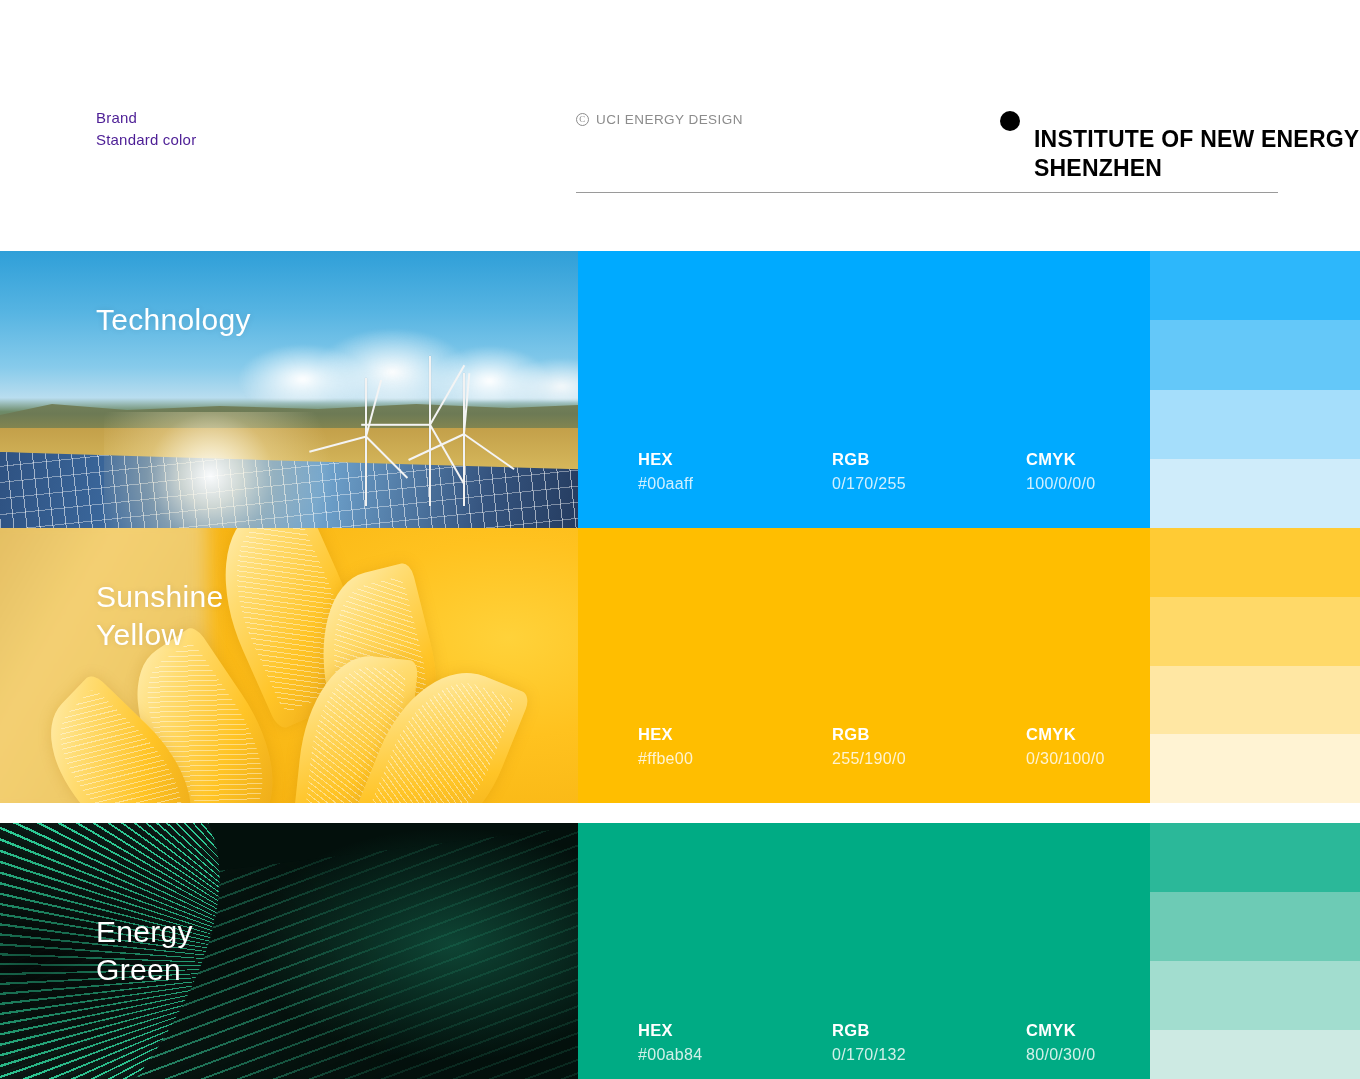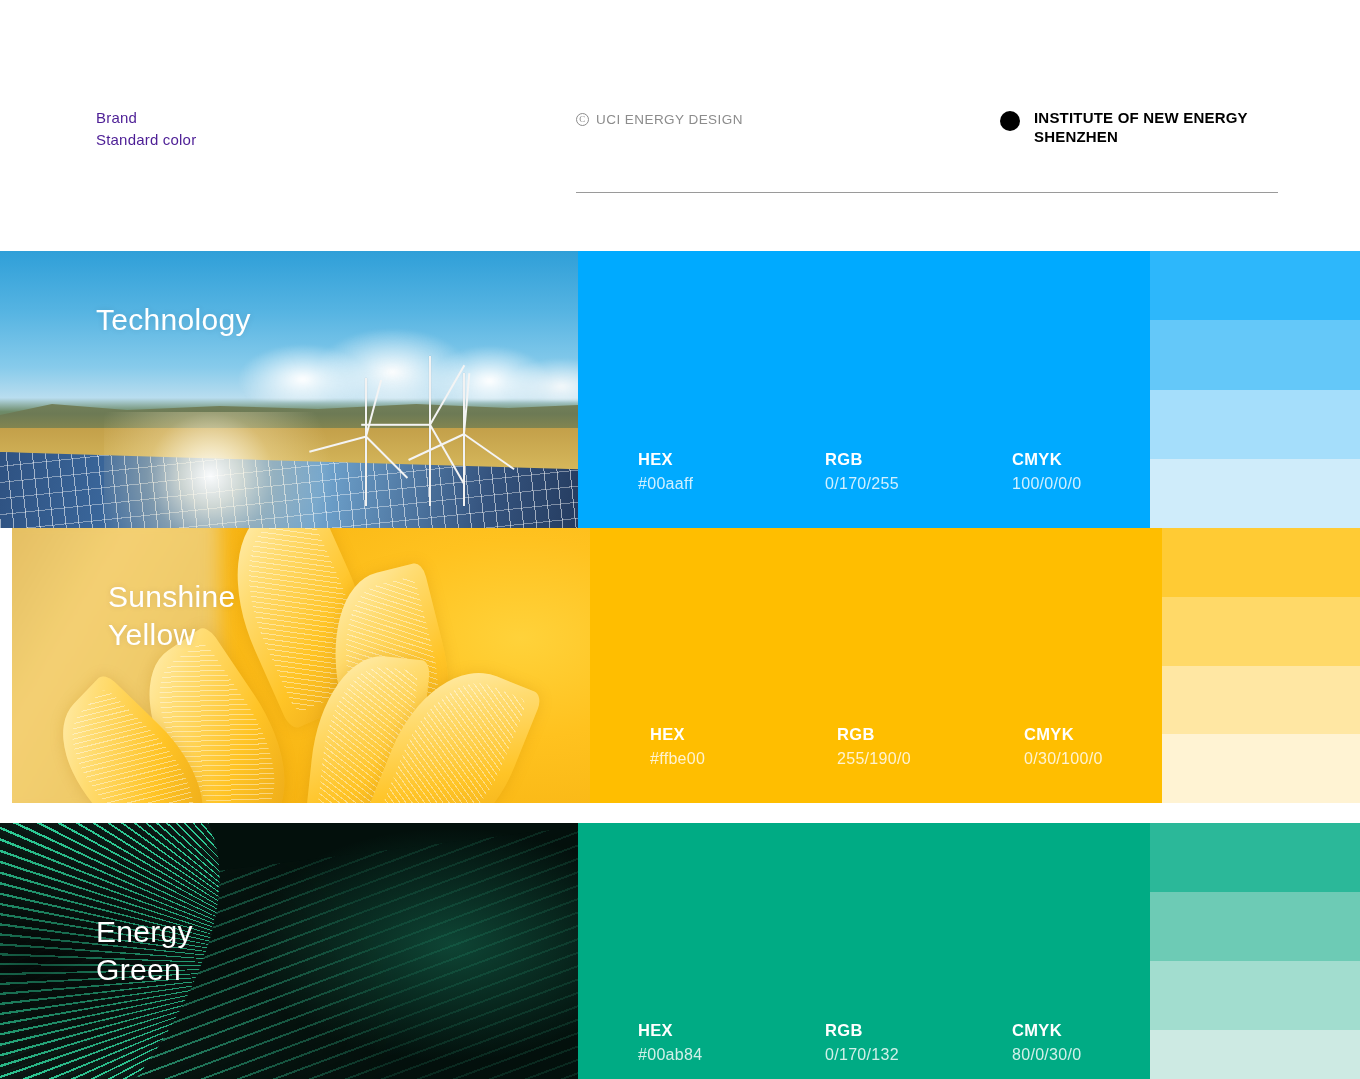--- a/index.html
+++ b/index.html
@@ -73,26 +73,27 @@
     gap: 14px;
   }
   .logo-dot {
     width: 20px; height: 20px;
     border-radius: 50%;
     background: #000000;
     flex: none;
     margin-top: 3px;
   }
   .logo-text {
-    font-size: 15px;
+    font-size: 23px;
     font-weight: bold;
     color: #000000;
     line-height: 1.28;
     letter-spacing: 0.2px;
     white-space: nowrap;
+    margin-top: 17px;
   }
 
   .header-rule {
     position: absolute;
     left: 576px;
     top: 192px;
     width: 702px;
     height: 1px;
     background: #9a9a9a;
   }
@@ -100,21 +101,21 @@
   
   .rows { position: absolute; left: 0; top: 251px; width: 1360px; height: 996px; }
 
   .row {
     position: absolute;
     left: 0;
     width: 1360px;
     display: flex;
   }
   .row-0 { top: 0px;   height: 277px; }
-  .row-1 { top: 277px; height: 275px; padding-left: 12px; }
+  .row-1 { top: 277px; height: 275px; }
   .row-2 { top: 572px; height: 276px; }
 
   
   .photo {
     position: relative;
     width: 578px;
     height: 100%;
     overflow: hidden;
     flex: none;
   }
@@ -273,21 +274,21 @@
     position: relative;
     width: 572px;
     height: 100%;
     flex: none;
   }
   .swatch-specs {
     position: absolute;
     left: 60px;
     bottom: 32px;
     display: flex;
-    gap: 5px;
+    gap: 12px;
   }
   .spec { width: 182px; }
   .spec-key {
     font-size: 16.5px;
     font-weight: bold;
     color: #ffffff;
     letter-spacing: 0.35px;
     line-height: 1.45;
   }
   .spec-val {

